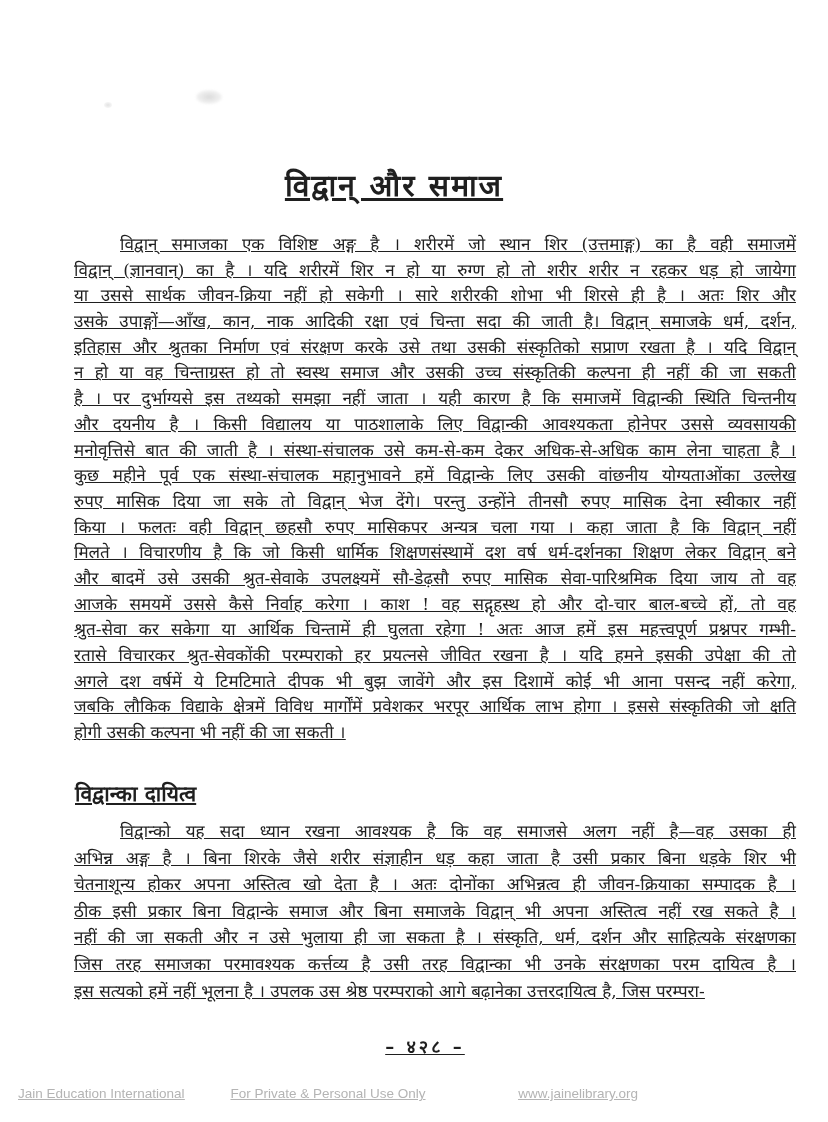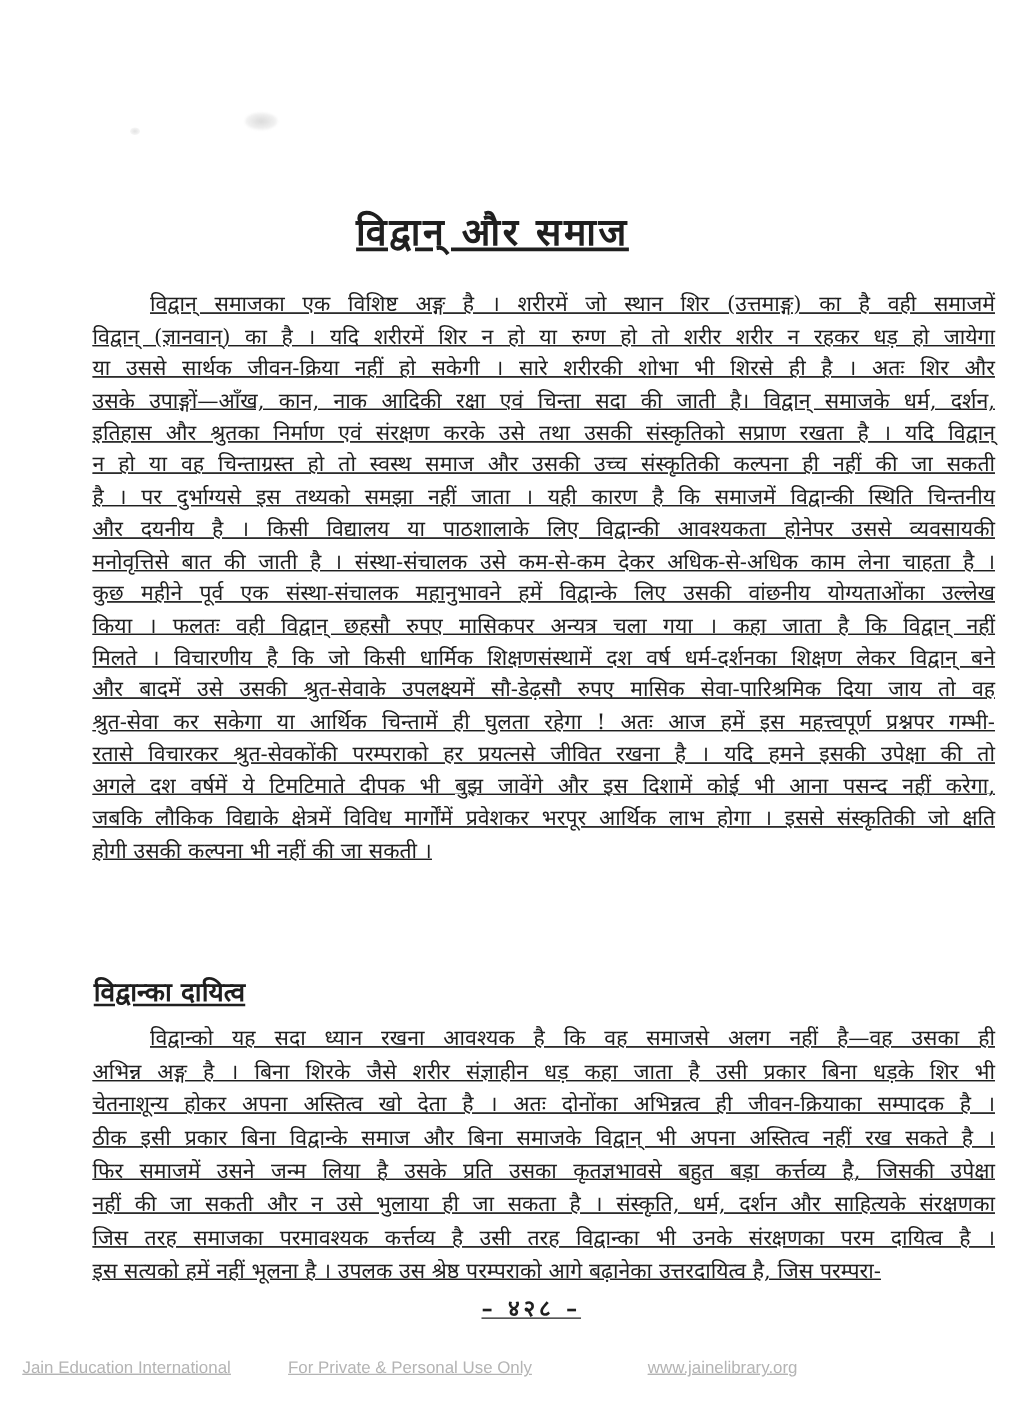--- a/index.html
+++ b/index.html
@@ -91,38 +91,39 @@
       <div class="text-line first">विद्वान् समाजका एक विशिष्ट अङ्ग है । शरीरमें जो स्थान शिर (उत्तमाङ्ग) का है वही समाजमें</div>
       <div class="text-line">विद्वान् (ज्ञानवान्) का है । यदि शरीरमें शिर न हो या रुग्ण हो तो शरीर शरीर न रहकर धड़ हो जायेगा</div>
       <div class="text-line">या उससे सार्थक जीवन-क्रिया नहीं हो सकेगी । सारे शरीरकी शोभा भी शिरसे ही है । अतः शिर और</div>
       <div class="text-line">उसके उपाङ्गों—आँख, कान, नाक आदिकी रक्षा एवं चिन्ता सदा की जाती है। विद्वान् समाजके धर्म, दर्शन,</div>
       <div class="text-line">इतिहास और श्रुतका निर्माण एवं संरक्षण करके उसे तथा उसकी संस्कृतिको सप्राण रखता है । यदि विद्वान्</div>
       <div class="text-line">न हो या वह चिन्ताग्रस्त हो तो स्वस्थ समाज और उसकी उच्च संस्कृतिकी कल्पना ही नहीं की जा सकती</div>
       <div class="text-line">है । पर दुर्भाग्यसे इस तथ्यको समझा नहीं जाता । यही कारण है कि समाजमें विद्वान्की स्थिति चिन्तनीय</div>
       <div class="text-line">और दयनीय है । किसी विद्यालय या पाठशालाके लिए विद्वान्की आवश्यकता होनेपर उससे व्यवसायकी</div>
       <div class="text-line">मनोवृत्तिसे बात की जाती है । संस्था-संचालक उसे कम-से-कम देकर अधिक-से-अधिक काम लेना चाहता है ।</div>
       <div class="text-line">कुछ महीने पूर्व एक संस्था-संचालक महानुभावने हमें विद्वान्के लिए उसकी वांछनीय योग्यताओंका उल्लेख</div>
+      <div class="text-line">रुपए मासिक दिया जा सके तो विद्वान् भेज देंगे। परन्तु उन्होंने तीनसौ रुपए मासिक देना स्वीकार नहीं</div>
       <div class="text-line">किया । फलतः वही विद्वान् छहसौ रुपए मासिकपर अन्यत्र चला गया । कहा जाता है कि विद्वान् नहीं</div>
       <div class="text-line">मिलते । विचारणीय है कि जो किसी धार्मिक शिक्षणसंस्थामें दश वर्ष धर्म-दर्शनका शिक्षण लेकर विद्वान् बने</div>
       <div class="text-line">और बादमें उसे उसकी श्रुत-सेवाके उपलक्ष्यमें सौ-डेढ़सौ रुपए मासिक सेवा-पारिश्रमिक दिया जाय तो वह</div>
+      <div class="text-line">आजके समयमें उससे कैसे निर्वाह करेगा । काश ! वह सद्गृहस्थ हो और दो-चार बाल-बच्चे हों, तो वह</div>
       <div class="text-line">श्रुत-सेवा कर सकेगा या आर्थिक चिन्तामें ही घुलता रहेगा ! अतः आज हमें इस महत्त्वपूर्ण प्रश्नपर गम्भी-</div>
       <div class="text-line">रतासे विचारकर श्रुत-सेवकोंकी परम्पराको हर प्रयत्नसे जीवित रखना है । यदि हमने इसकी उपेक्षा की तो</div>
       <div class="text-line">अगले दश वर्षमें ये टिमटिमाते दीपक भी बुझ जावेंगे और इस दिशामें कोई भी आना पसन्द नहीं करेगा,</div>
       <div class="text-line">जबकि लौकिक विद्याके क्षेत्रमें विविध मार्गोंमें प्रवेशकर भरपूर आर्थिक लाभ होगा । इससे संस्कृतिकी जो क्षति</div>
       <div class="text-line last">होगी उसकी कल्पना भी नहीं की जा सकती ।</div>
     </div>
 
   <h2 class="section-heading">विद्वान्का दायित्व</h2>
 
   <div class="para para2">
       <div class="text-line first">विद्वान्को यह सदा ध्यान रखना आवश्यक है कि वह समाजसे अलग नहीं है—वह उसका ही</div>
       <div class="text-line">अभिन्न अङ्ग है । बिना शिरके जैसे शरीर संज्ञाहीन धड़ कहा जाता है उसी प्रकार बिना धड़के शिर भी</div>
       <div class="text-line">चेतनाशून्य होकर अपना अस्तित्व खो देता है । अतः दोनोंका अभिन्नत्व ही जीवन-क्रियाका सम्पादक है ।</div>
       <div class="text-line">ठीक इसी प्रकार बिना विद्वान्के समाज और बिना समाजके विद्वान् भी अपना अस्तित्व नहीं रख सकते है ।</div>
-      <div class="text-line">फिर समाजमें उसने जन्म लिया है उसके प्रति उसका कृतज्ञभावसे बहुत बड़ा कर्त्तव्य है, जिसकी उपेक्षा</div>
       <div class="text-line">नहीं की जा सकती और न उसे भुलाया ही जा सकता है । संस्कृति, धर्म, दर्शन और साहित्यके संरक्षणका</div>
       <div class="text-line">जिस तरह समाजका परमावश्यक कर्त्तव्य है उसी तरह विद्वान्का भी उनके संरक्षणका परम दायित्व है ।</div>
       <div class="text-line last">इस सत्यको हमें नहीं भूलना है । उपलक उस श्रेष्ठ परम्पराको आगे बढ़ानेका उत्तरदायित्व है, जिस परम्परा-</div>
     </div>
 
   <div class="page-number">– ४२८ –</div>
 
   <div class="footer">
     <span class="f-left">Jain Education International</span>
     <span class="f-center">For Private &amp; Personal Use Only</span>

